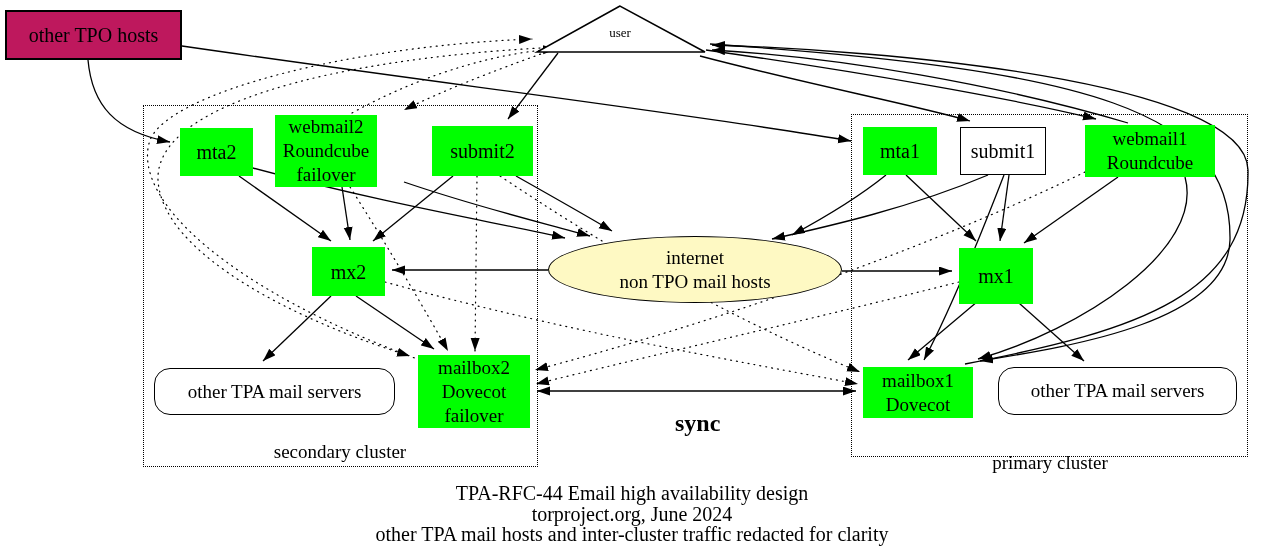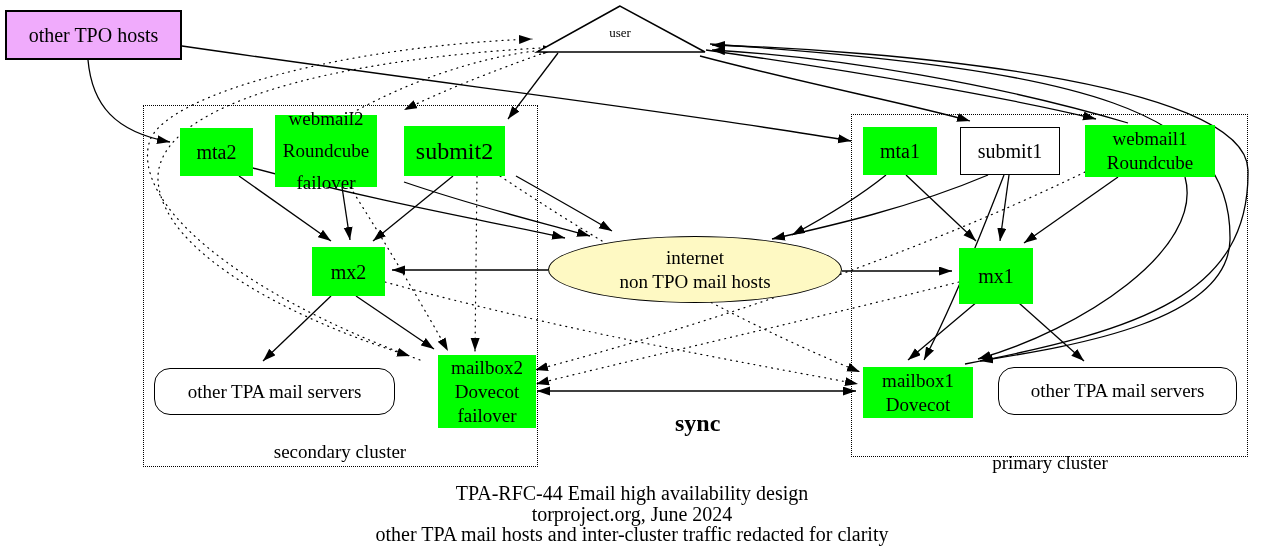--- a/index.html
+++ b/index.html
@@ -9,21 +9,21 @@
     overflow:hidden;
   }
   #edges{position:absolute;left:0;top:0;width:1264px;height:556px;}
   .node{
     position:absolute;display:flex;flex-direction:column;align-items:center;
     justify-content:center;text-align:center;font-size:19px;line-height:24px;
     box-sizing:border-box;
   }
   .green{background:#00ff00;}
   .boxed{background:#ffffff;border:1px solid #000;}
-  .boxed-bold{background:#f0abfc;border:2px solid #000;}
+  .boxed-bold{background:#be185d;border:2px solid #000;}
   .rounded{background:#ffffff;border:1.5px solid #000;border-radius:16px;}
   .ellipse{background:#fef9c3;border:1.5px solid #000;border-radius:50%;}
   .cluster{
     position:absolute;border:1.5px dotted #000;box-sizing:border-box;
   }
   .cluster-label{
     position:absolute;font-size:19px;text-align:center;white-space:nowrap;
   }
   .edge-label{
     position:absolute;font-size:24px;font-weight:bold;text-align:center;
@@ -108,54 +108,54 @@
   <div class="node boxed-bold" style="left:5px;top:10px;width:177px;height:50px;font-size:20px;">
     <span>other TPO hosts</span>
   </div>
 
   <div class="tri-label" style="left:570px;top:25px;width:100px;">user</div>
 
   <div class="node green" style="left:180px;top:128px;width:73px;height:48px;font-size:20px;">
     <span>mta2</span>
   </div>
 
-  <div class="node green" style="left:275px;top:115px;width:102px;height:72px;gap:8px;">
+  <div class="node green" style="left:275px;top:115px;width:102px;height:72px;">
     <span>webmail2</span>
     <span>Roundcube</span>
     <span>failover</span>
   </div>
 
-  <div class="node green" style="left:404px;top:126px;width:101px;height:50px;font-size:24px;">
+  <div class="node green" style="left:432px;top:126px;width:101px;height:50px;font-size:20px;">
     <span>submit2</span>
   </div>
 
   <div class="node green" style="left:312px;top:247px;width:73px;height:49px;font-size:20px;">
     <span>mx2</span>
   </div>
 
-  <div class="node green" style="left:438px;top:355px;width:98px;height:73px;">
+  <div class="node green" style="left:418px;top:355px;width:112px;height:73px;">
     <span>mailbox2</span>
     <span>Dovecot</span>
     <span>failover</span>
   </div>
 
   <div class="node rounded" style="left:154px;top:368px;width:241px;height:47px;">
     <span>other TPA mail servers</span>
   </div>
 
   <div class="node ellipse" style="left:548px;top:236px;width:294px;height:67px;">
     <span>internet</span>
     <span>non TPO mail hosts</span>
   </div>
 
   <div class="node green" style="left:863px;top:127px;width:74px;height:48px;font-size:20px;">
     <span>mta1</span>
   </div>
 
-  <div class="node boxed" style="left:960px;top:127px;width:100px;height:48px;font-size:20px;">
+  <div class="node boxed" style="left:960px;top:127px;width:86px;height:48px;font-size:20px;">
     <span>submit1</span>
   </div>
 
   <div class="node green" style="left:1085px;top:125px;width:130px;height:52px;">
     <span>webmail1</span>
     <span>Roundcube</span>
   </div>
 
   <div class="node green" style="left:959px;top:248px;width:74px;height:56px;font-size:20px;">
     <span>mx1</span>

